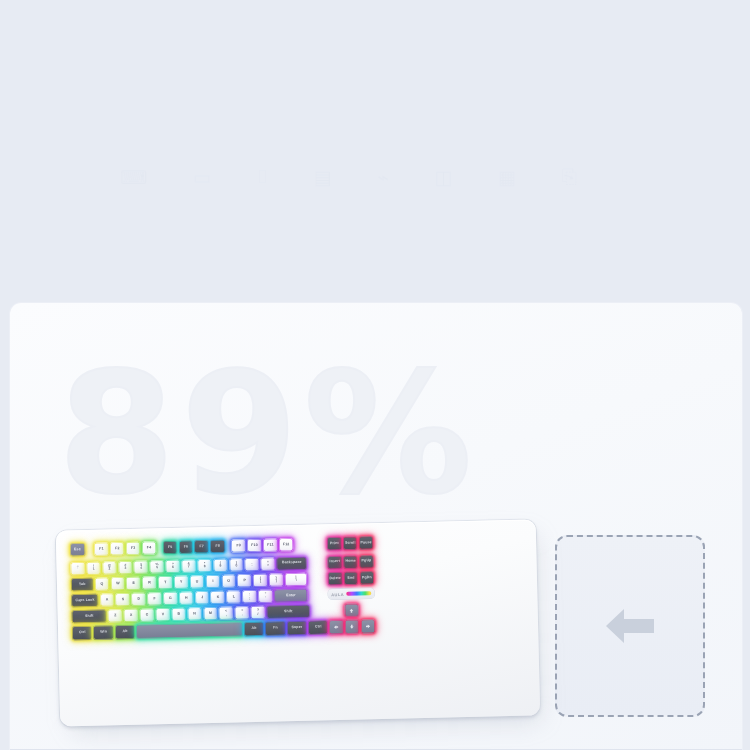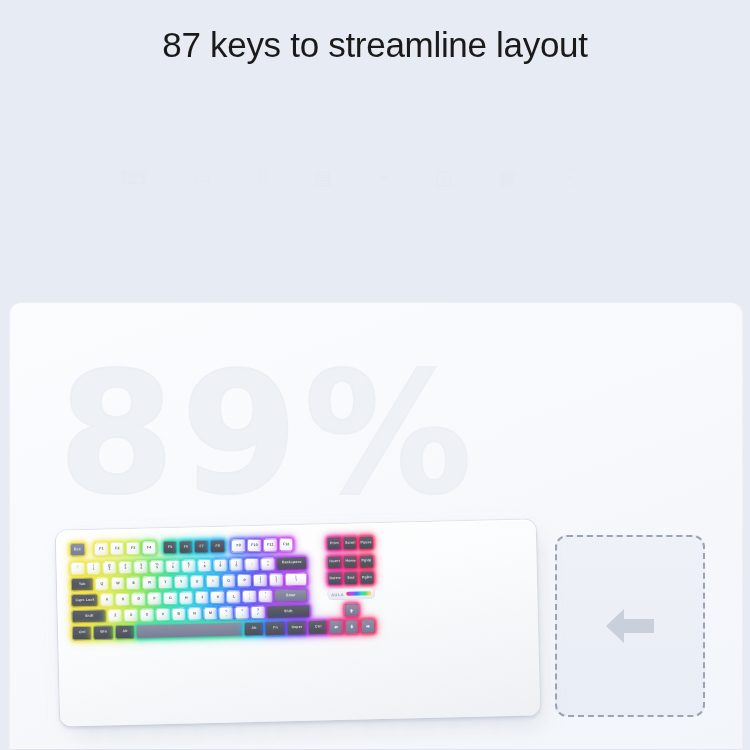--- a/index.html
+++ b/index.html
@@ -116,21 +116,20 @@
   .rgb-grad {
     flex:1; height:3.4px; border-radius:2px;
     background:linear-gradient(90deg,#ff2e7e 0%,#b14cff 22%,#3d7bff 42%,
                #2fd9d2 60%,#4ce06a 76%,#e9e24a 92%,#ffd34a 100%);
   }
 </style>
 </head>
 <body>
 
 <div class="header">
-  <div class="title">87 keys to streamline layout</div>
   <div class="ghost-strip">
     <span>⌨</span>
       <span>▭</span>
       <span>⌷</span>
       <span>▤</span>
       <span>⌁</span>
       <span>◫</span>
       <span>▦</span>
       <span>⎘</span>
   </div>

